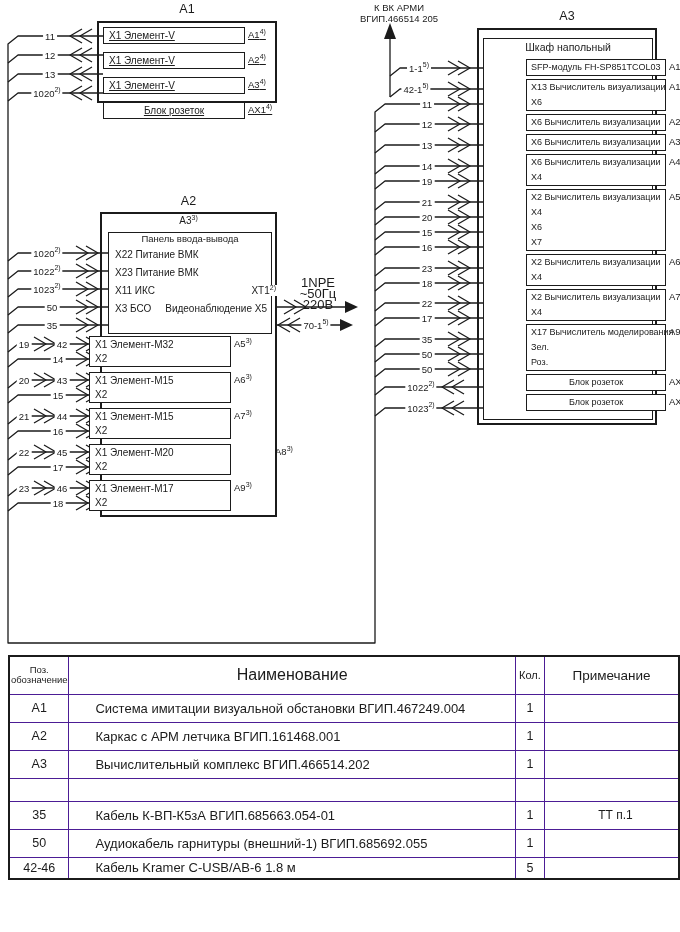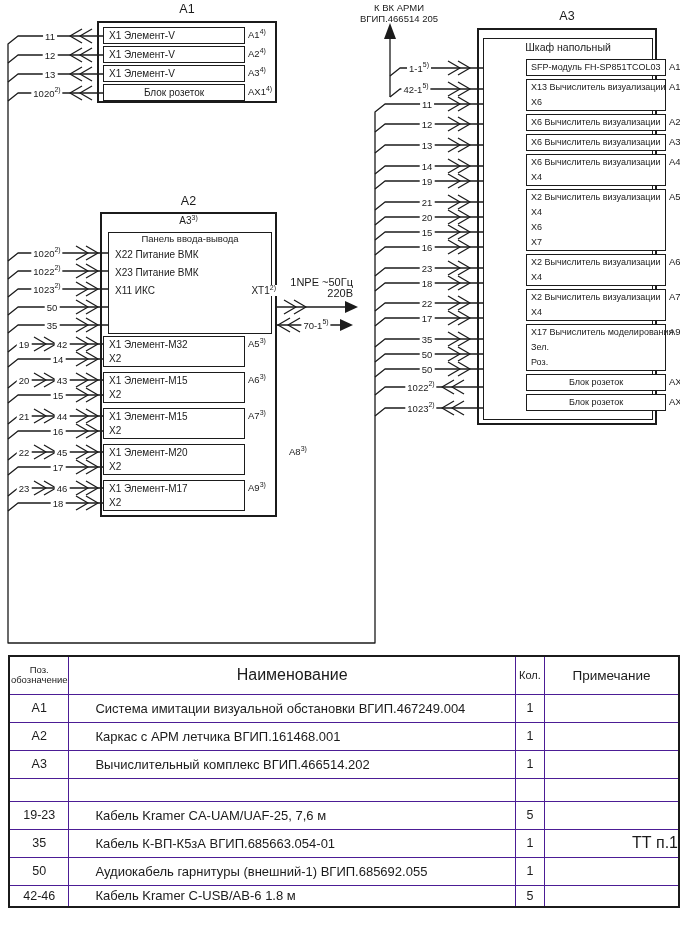--- a/index.html
+++ b/index.html
@@ -8,41 +8,41 @@
   svg.wires{position:absolute;left:0;top:0;width:680px;height:932px;}
   svg.wires path, svg.wires use{stroke:#1b1b1b;stroke-width:1.3;fill:none;stroke-linejoin:round;}
   svg.wires polygon{fill:#1b1b1b;stroke:none;}
   .blk{position:absolute;border:2px solid #1b1b1b;box-sizing:border-box;background:transparent;}
   .inbox{position:absolute;border:1.4px solid #1b1b1b;box-sizing:border-box;background:#fff;}
   .btitle{position:absolute;font-size:12.5px;text-align:center;line-height:13px;}
   .small-c{position:absolute;text-align:center;font-size:10px;line-height:11px;}
   .wl{position:absolute;transform:translate(-50%,-50%);background:#fff;padding:0 2px;
       font-size:9.5px;line-height:11px;white-space:nowrap;}
   sup{font-size:7px;line-height:0;}
-  .rline{display:flex;align-items:flex-start;margin-bottom:2px;}
+  .rline{display:flex;align-items:flex-start;margin-bottom:8px;text-decoration:underline;}
   .rowbox{width:142px;height:17px;box-sizing:border-box;border:1.4px solid #1b1b1b;background:#fff;
           display:flex;align-items:center;padding-left:5px;font-size:10px;white-space:nowrap;}
   .ref{margin-left:3px;font-size:9.5px;white-space:nowrap;line-height:11px;padding-top:2px;}
   .ubox{width:142px;height:31px;box-sizing:border-box;border:1.4px solid #1b1b1b;background:#fff;
         padding:1px 0 0 5px;font-size:10px;line-height:14px;white-space:nowrap;}
   .a3u{display:flex;align-items:flex-start;padding-left:38px;}
   .a3box{width:140px;box-sizing:border-box;border:1.4px solid #1b1b1b;background:#fff;
          padding-left:4px;font-size:9px;white-space:nowrap;}
   .a3box div{height:15px;line-height:15px;}
   .prow{height:18px;display:flex;align-items:center;padding:0 4px 0 6px;font-size:10px;white-space:nowrap;}
   .grow{flex:1;}
   .tablewrap{position:absolute;left:8px;top:655px;}
   table{border-collapse:collapse;table-layout:fixed;}
   td,th{border:1px solid #4c1d95;padding:0;overflow:hidden;white-space:nowrap;}
   table{border:2px solid #1b1b1b;}
   th{font-weight:normal;}
   .c-pos{width:59px;text-align:center;font-size:12.5px;}
   .c-name{width:434px;text-align:left;padding-left:26px;font-size:13px;}
   .c-qty{width:30px;text-align:center;font-size:12.5px;}
-  .c-note{width:141px;text-align:right;padding-left:8px;font-size:16px;}
+  .c-note{width:141px;text-align:center;padding-left:8px;font-size:12px;}
   thead tr{height:38px;}
   tbody tr{height:28px;}
   tr.empty{height:23px;}
   tr.last{height:22px;}
   .h-pos{font-size:9.5px;line-height:10.5px;text-align:center;}
   .h-name{font-size:16px;}
   .h-qty{font-size:11px;text-align:center;}
   .h-note{font-size:13.5px;text-align:center;}
 </style>
 </head>
@@ -155,21 +155,21 @@
       <use href="#chR" x="292" y="307"></use>
         <use href="#chL" x="292" y="325"></use>
     </g>
   </svg>
 
   <div class="small-c" style="left:344px;top:2px;width:110px;font-size:9.5px;">
     <div>К ВК АРМИ</div>
     <div>ВГИП.466514 205</div>
   </div>
 
-  <div class="small-c" style="left:283px;top:277px;width:70px;font-size:11px;text-align:right;">
+  <div class="small-c" style="left:283px;top:277px;width:70px;font-size:13px;">
     <div>1NPE ~50Гц</div>
     <div>220В</div>
   </div>
 
   <div class="btitle" style="left:97px;top:3px;width:180px;">A1</div>
   <div class="blk" style="left:97px;top:21px;width:180px;height:82px;"></div>
   <div style="position:absolute;left:103px;top:27px;">
     <div class="rline">
         <div class="rowbox">X1  Элемент-V</div>
         <span class="ref"><span>A1</span><sup>4)</sup></span>
@@ -197,22 +197,27 @@
         <span>X22  Питание ВМК</span>
       </div>
     <div class="prow">
         <span>X23  Питание ВМК</span>
       </div>
     <div class="prow">
         <span>X11  ИКС</span>
         <span class="grow"></span>
         <span style="margin-right:-10px;background:#fff;padding:0 1px;"><span>XT1</span><sup>2)</sup></span>
       </div>
-  </div>
-  <div style="position:absolute;left:103px;top:336px;display:flex;flex-direction:column;gap:5px;">
+    <div class="prow">
+        <span>X3  БСО</span>
+        <span class="grow"></span>
+        <span>Видеонаблюдение  X5</span>
+      </div>
+  </div>
+  <div style="position:absolute;left:89px;top:336px;display:flex;flex-direction:column;gap:5px;">
     <div style="display:flex;">
         <div class="ubox">
           <div>X1  Элемент-М32</div>
           <div>X2</div>
         </div>
         <span class="ref"><span>A5</span><sup>3)</sup></span>
       </div>
     <div style="display:flex;">
         <div class="ubox">
           <div>X1  Элемент-М15</div>
@@ -414,26 +419,20 @@
             <td class="c-qty">1</td>
             <td class="c-note"></td>
           </tr>
         <tr class="empty">
             <td class="c-pos"></td>
             <td class="c-name"></td>
             <td class="c-qty"></td>
             <td class="c-note"></td>
           </tr>
         <tr>
-            <td class="c-pos">19-23</td>
-            <td class="c-name">Кабель Kramer CA-UAM/UAF-25, 7,6 м</td>
-            <td class="c-qty">5</td>
-            <td class="c-note"></td>
-          </tr>
-        <tr>
             <td class="c-pos">35</td>
             <td class="c-name">Кабель К-ВП-К5зА ВГИП.685663.054-01</td>
             <td class="c-qty">1</td>
             <td class="c-note">ТТ п.1</td>
           </tr>
         <tr>
             <td class="c-pos">50</td>
             <td class="c-name">Аудиокабель гарнитуры (внешний-1) ВГИП.685692.055</td>
             <td class="c-qty">1</td>
             <td class="c-note"></td>

